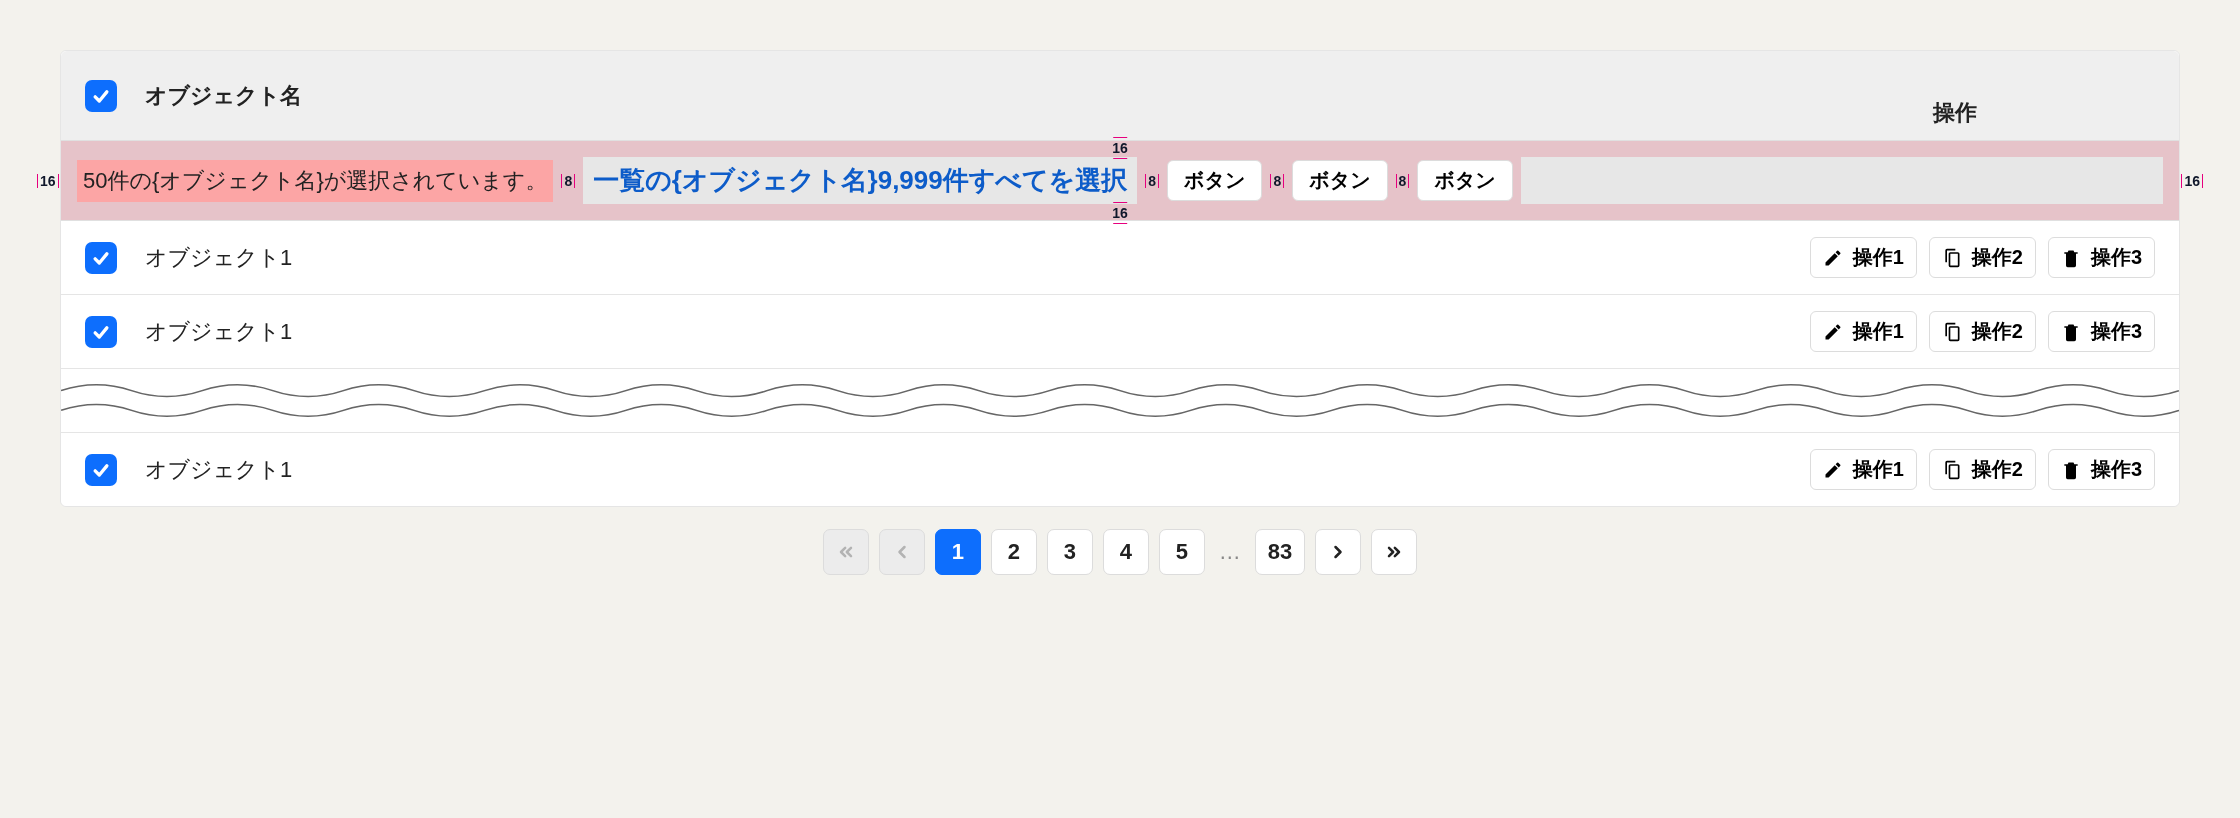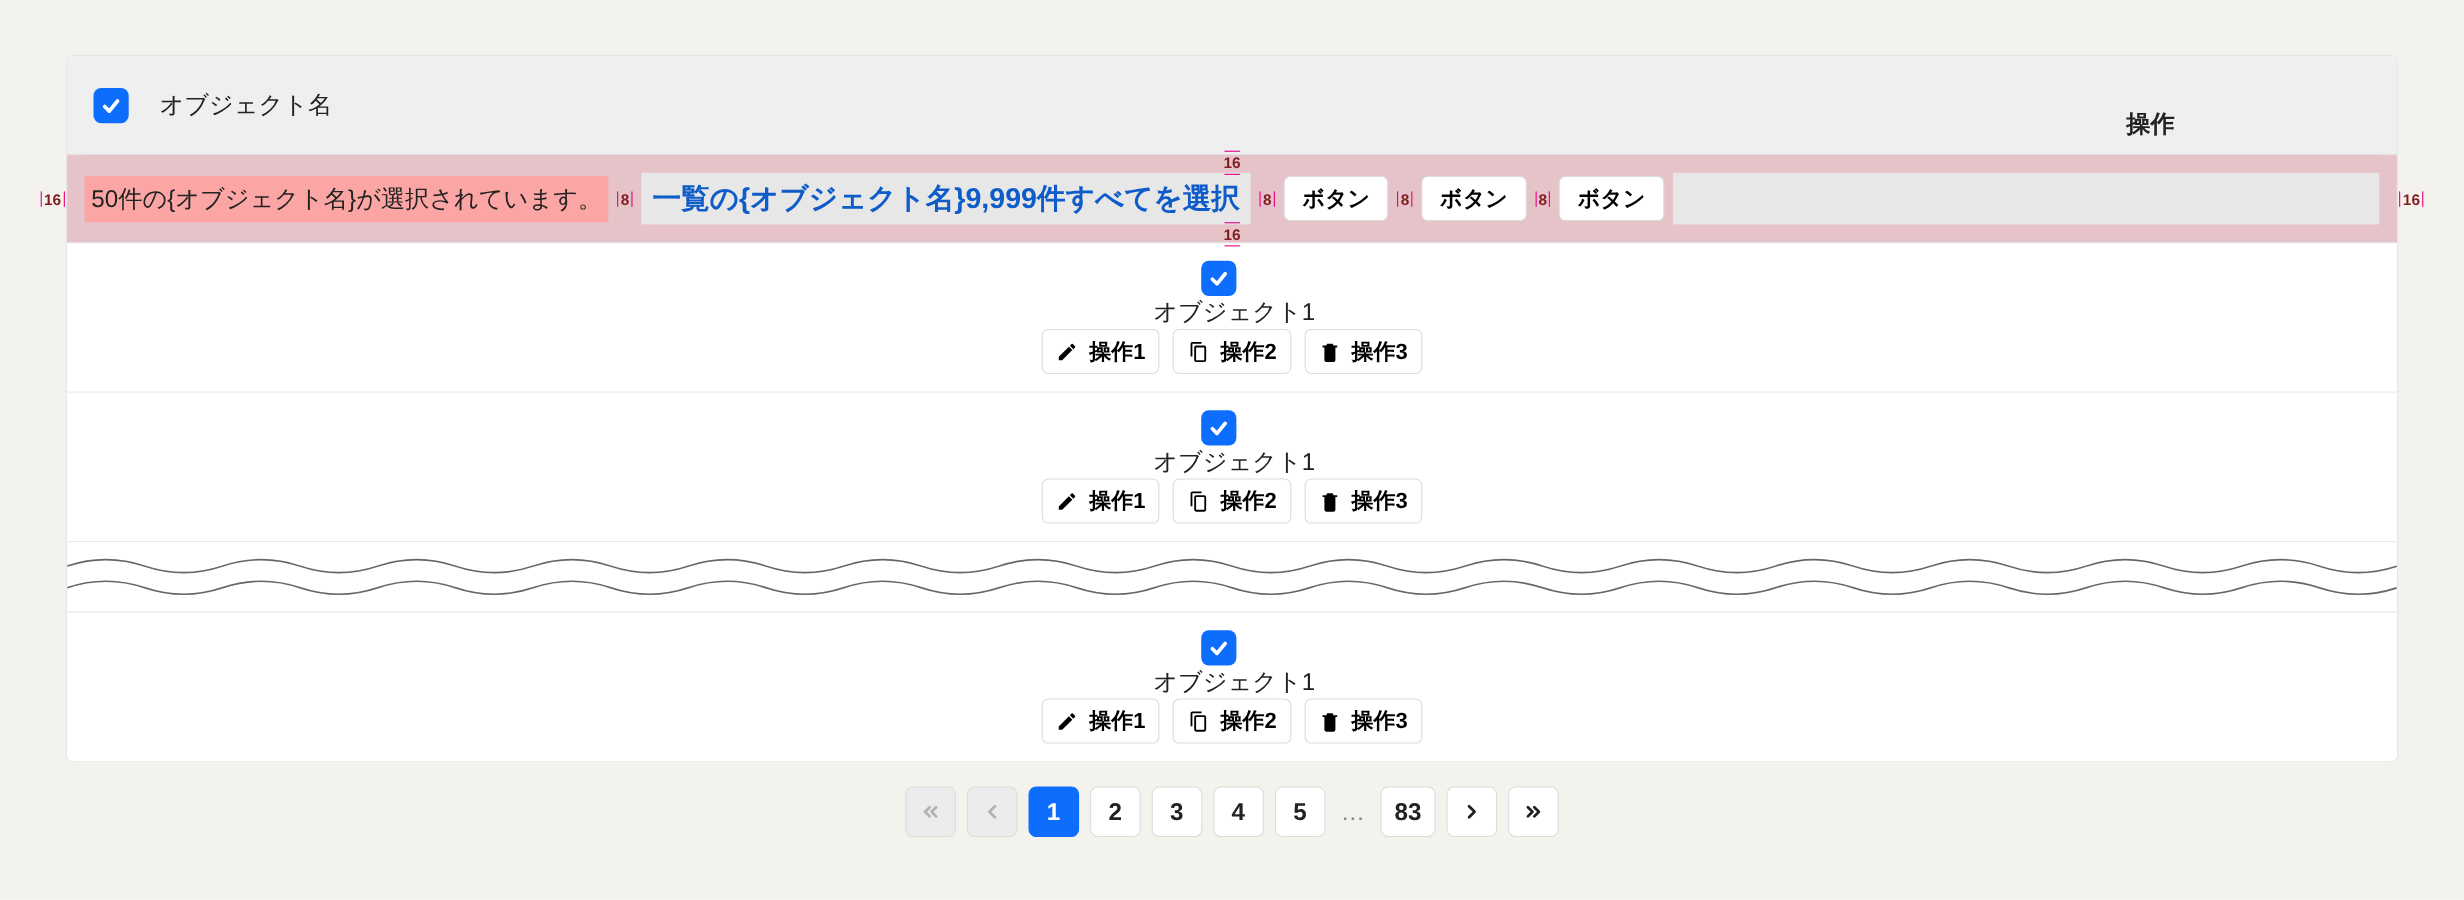--- a/index.html
+++ b/index.html
@@ -23,21 +23,21 @@
   
   .thead {
     display: flex;
     align-items: center;
     background: #efefef;
     border-bottom: 1px solid #e0e0e0;
     padding: 12px 24px;
     border-radius: 6px 6px 0 0;
   }
   .th-check { width: 56px; display:flex; align-items:center; }
-  .th-name  { flex: 1; font-weight: 400; font-size: 22px; padding-left: 4px;}
+  .th-name  { flex: 1; font-weight: 700; font-size: 22px; padding-left: 4px;}
   .th-ops   { width: 400px; text-align: center; font-weight: 700; font-size: 22px; margin-top: 35px; }
 
   .checkbox {
     width: 32px; height: 32px;
     border-radius: 7px;
     background: #0d6efd;
     display: inline-flex;
     align-items: center;
     justify-content: center;
     color: #fff;
@@ -83,21 +83,21 @@
     font-size: 20px;
     font-weight: 700;
     cursor: pointer;
     white-space: nowrap;
   }
   .sel-spacer { flex: 1; background:#e7e7e7; align-self:stretch; }
 
   
   .marker {
     position: absolute;
-    color: #7f1d1d;
+    color: #0f172a;
     font-size: 14px;
     font-weight: 600;
     display:flex;
     align-items:center;
     gap:2px;
     pointer-events: none;
   }
   .marker.h::before, .marker.h::after {
     content:""; display:block; width:1px; height:14px; background:#e6007e;
   }
@@ -106,21 +106,20 @@
   }
   .marker.v { flex-direction: column; }
 
   
   .drow {
     display: flex;
     align-items: center;
     padding: 16px 24px;
     border-bottom: 1px solid #e5e5e5;
     background: #fff;
-    flex-direction: column;
   }
   .drow:last-child { border-bottom: none; border-radius: 0 0 6px 6px;}
   .dcell-check { width: 56px; display:flex; align-items:center; }
   .dcell-name  { flex: 1; font-size: 22px; font-weight: 500; padding-left: 4px;}
   .dcell-ops   { display: flex; gap: 12px; }
 
   .op-btn {
     display: inline-flex;
     align-items: center;
     gap: 10px;

